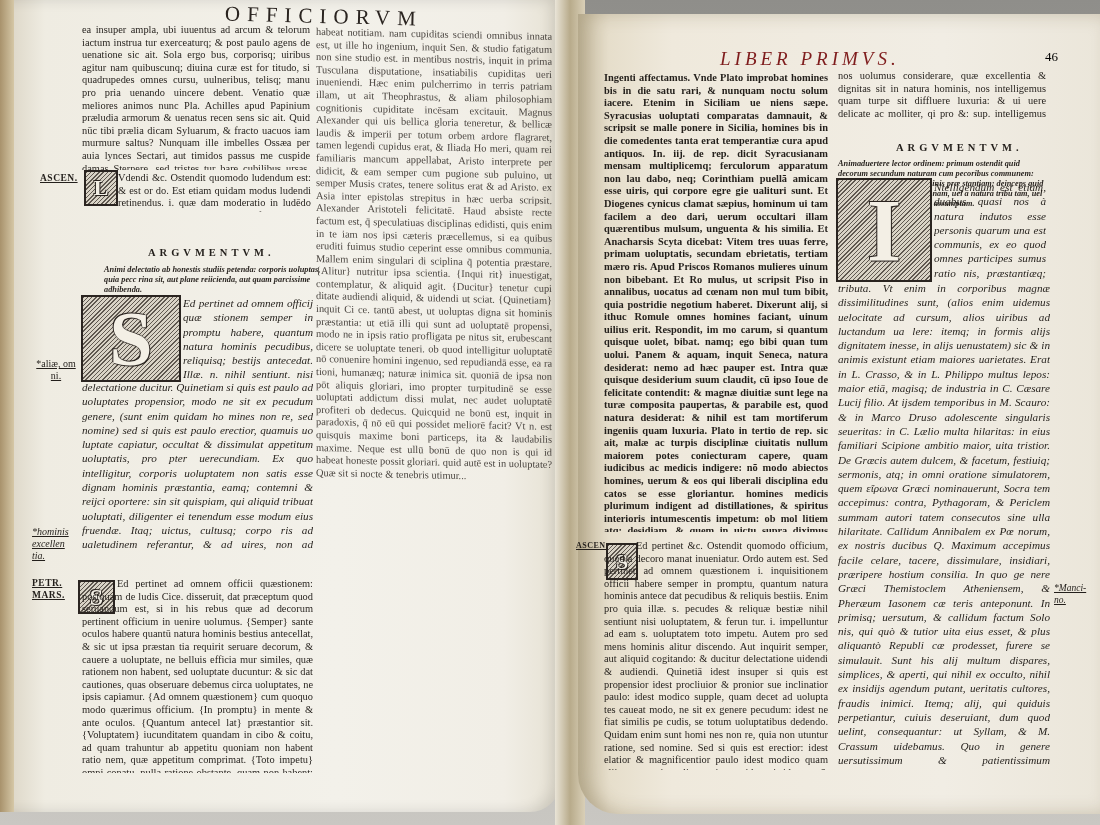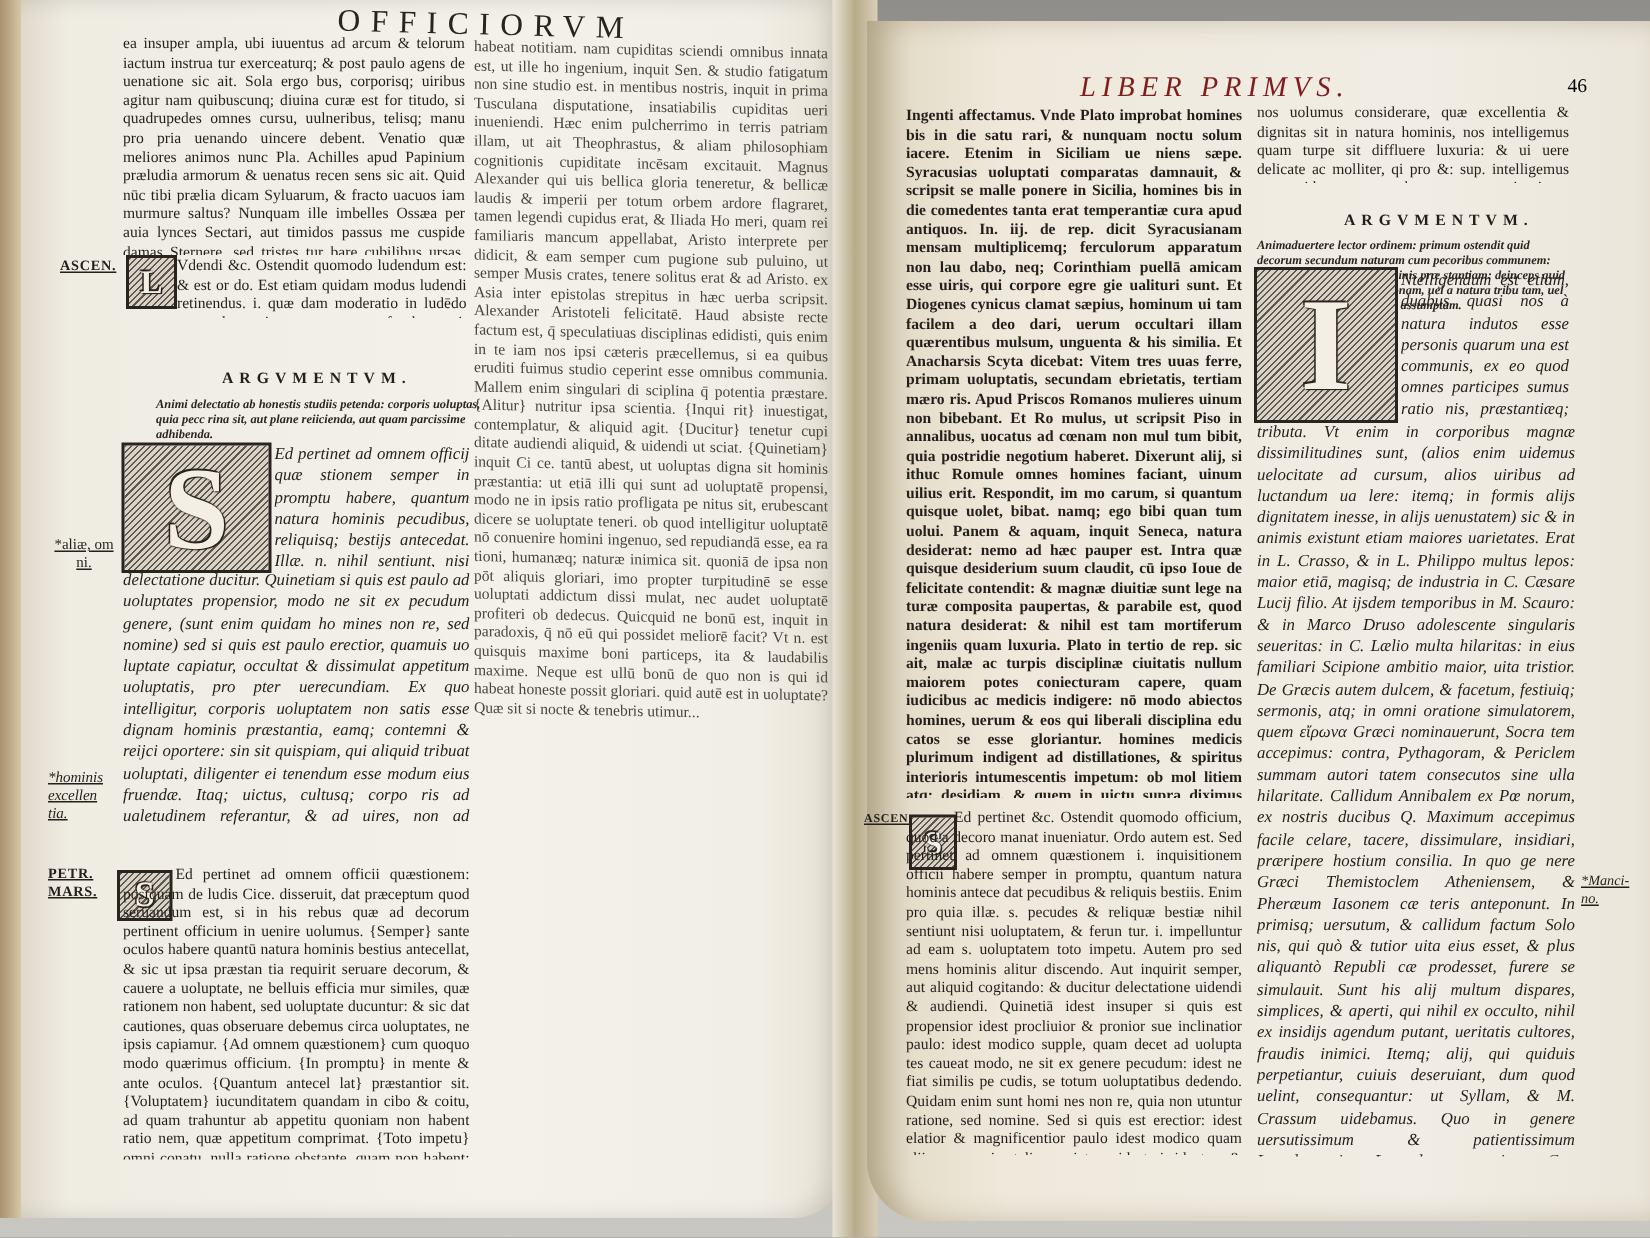--- a/index.html
+++ b/index.html
@@ -64,21 +64,21 @@
 <div class="woodcut" style="left:81px;top:295px;width:96px;height:83px;">
     <div class="letter" style="font-size:78px;">S</div>
   </div>
 <div class="col" style="left:183px;top:296px;width:130px;height:82px;">
   <p class="it">Ed pertinet ad omnem officij quæ stionem semper in promptu habere, quantum natura hominis pecudibus, reliquisq; bestijs antecedat. Illæ. n. nihil sentiunt, nisi uoluptatem, ad eamq; feruntur* toto impetu. Homi nis autem mens discendo alitur, &amp; cogitando semper aliquid aut inqui rit, aut agit: uidendiq;, &amp; audiendi delectatione ducitur. Quinetiam si quis est paulo ad uoluptates propensior, modo ne sit ex pecudum genere, (sunt enim quidam ho mines non re, sed nomine) sed si quis est paulo erectior, quamuis uo luptate capiatur, occultat &amp; dissimulat appetitum uoluptatis, pro pter uerecundiam. Ex quo intelligitur, corporis uoluptatem non satis esse dignam hominis præstantia, eamq; contemni &amp; reijci oportere: sin sit quispiam, qui aliquid tribuat uoluptati, diligenter ei tenendum esse modum eius fruendæ. Itaq; uictus, cultusq; corpo ris ad ualetudinem referantur, &amp; ad uires, non ad uoluptatē. Atqi etiam si considerare uolemus, quæ sit in natura* excellentia, &amp; di gnitas, intelligemus, quam sit turpe diffluere luxuria, &amp; delicate, ac molliter uiuere: quamq; honestum parce, continenter, seuere, sobrie.</p>
 </div>
 <div class="col" style="left:82px;top:380px;width:231px;height:170px;">
   <p class="it" style="text-indent:-0px">delectatione ducitur. Quinetiam si quis est paulo ad uoluptates propensior, modo ne sit ex pecudum genere, (sunt enim quidam ho mines non re, sed nomine) sed si quis est paulo erectior, quamuis uo luptate capiatur, occultat &amp; dissimulat appetitum uoluptatis, pro pter uerecundiam. Ex quo intelligitur, corporis uoluptatem non satis esse dignam hominis præstantia, eamq; contemni &amp; reijci oportere: sin sit quispiam, qui aliquid tribuat uoluptati, diligenter ei tenendum esse modum eius fruendæ. Itaq; uictus, cultusq; corpo ris ad ualetudinem referantur, &amp; ad uires, non ad uoluptatē. Atqi etiam si considerare uolemus, quæ sit in natura* excellentia, &amp; di gnitas, intelligemus, quam sit turpe diffluere luxuria, &amp; delicate, ac molliter uiuere: quamq; honestum parce, continenter, seuere, sobrie.</p>
 </div>
 <div class="margin-note" style="left:36px;top:358px;width:40px;text-align:center;">*aliæ, om ni.</div>
-<div class="margin-note ital" style="left:32px;top:513px;width:44px;">*hominis excellen tia.</div>
+<div class="margin-note ital" style="left:32px;top:526px;width:44px;">*hominis excellen tia.</div>
 
 <div class="margin-note sc" style="left:32px;top:577px;width:40px;">PETR. MARS.</div>
 <div class="woodcut" style="left:78px;top:580px;width:33px;height:30px;">
     <div class="letter" style="font-size:24px;">S</div>
   </div>
 <div class="col" style="left:82px;top:578px;width:231px;height:195px;">
   <p style="text-indent:35px">Ed pertinet ad omnem officii quæstionem: postquam de ludis Cice. disseruit, dat præceptum quod seruandum est, si in his rebus quæ ad decorum pertinent officium in uenire uolumus. {Semper} sante oculos habere quantū natura hominis bestius antecellat, &amp; sic ut ipsa præstan tia requirit seruare decorum, &amp; cauere a uoluptate, ne belluis efficia mur similes, quæ rationem non habent, sed uoluptate ducuntur: &amp; sic dat cautiones, quas obseruare debemus circa uoluptates, ne ipsis capiamur. {Ad omnem quæstionem} cum quoquo modo quærimus officium. {In promptu} in mente &amp; ante oculos. {Quantum antecel lat} præstantior sit. {Voluptatem} iucunditatem quandam in cibo &amp; coitu, ad quam trahuntur ab appetitu quoniam non habent ratio nem, quæ appetitum comprimat. {Toto impetu} omni conatu, nulla ratione obstante, quam non habent: sed homines ratione præditi nō debent ferri ad uoluptatem toto impetu, sed parere rationi, &amp; in tan ta humanæ naturæ præstantia excellentiaq; seruare decorum. Alibi dicit in paradoxis illud arcte tenēt, accurateq; defendunt, uolupta tem esse summum bonum, quæ quidem uox pecudum uidetur esse, non hominum. {Hominis autem mens} posita belluarum natura, af fert naturam hominis, &amp; ea quibus humana mens pascitur. {Discen do} quoniam quanto magis discit, tanto magis se perficit, &amp; nun quā satiatur, nisi omniū rerū quæ ab intellectu humano sciri possunt</p>
 </div>
 
 <div class="col faded" style="left:316px;top:26px;width:236px;height:745px;transform:skewY(1.2deg);transform-origin:left top;">

